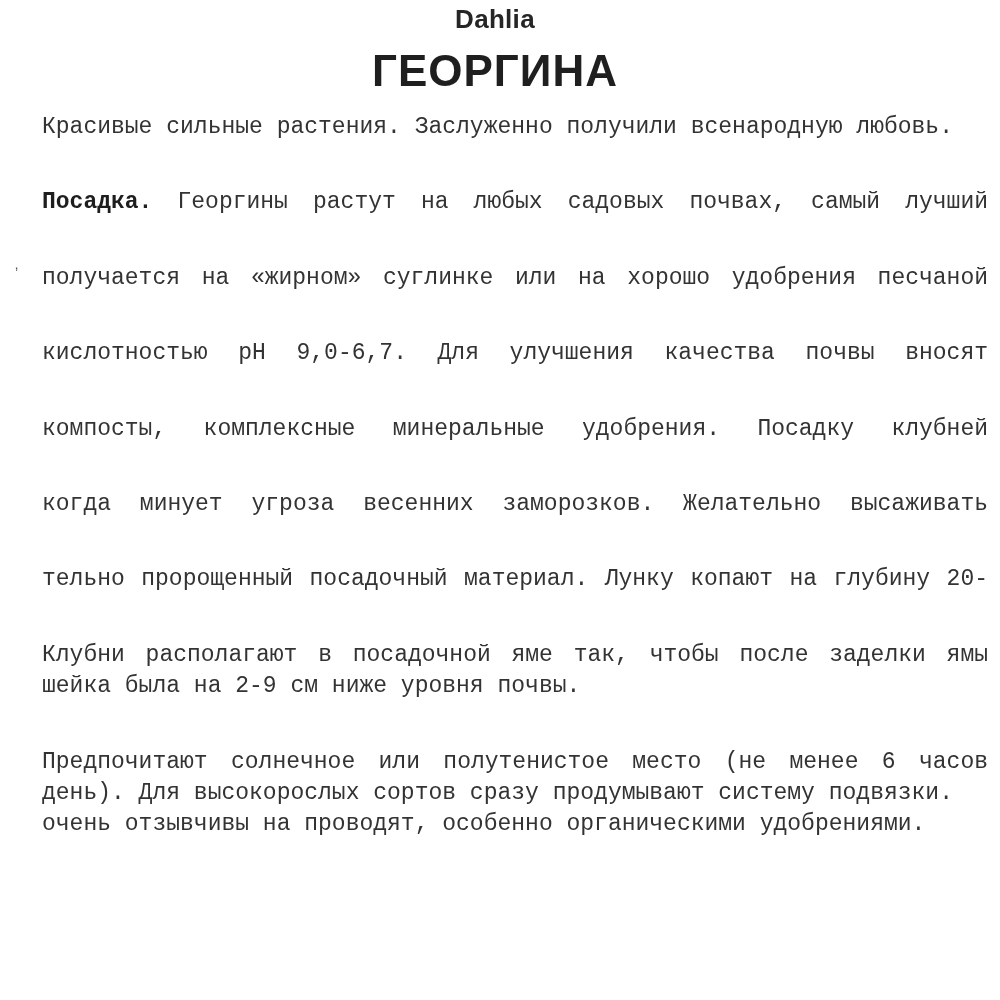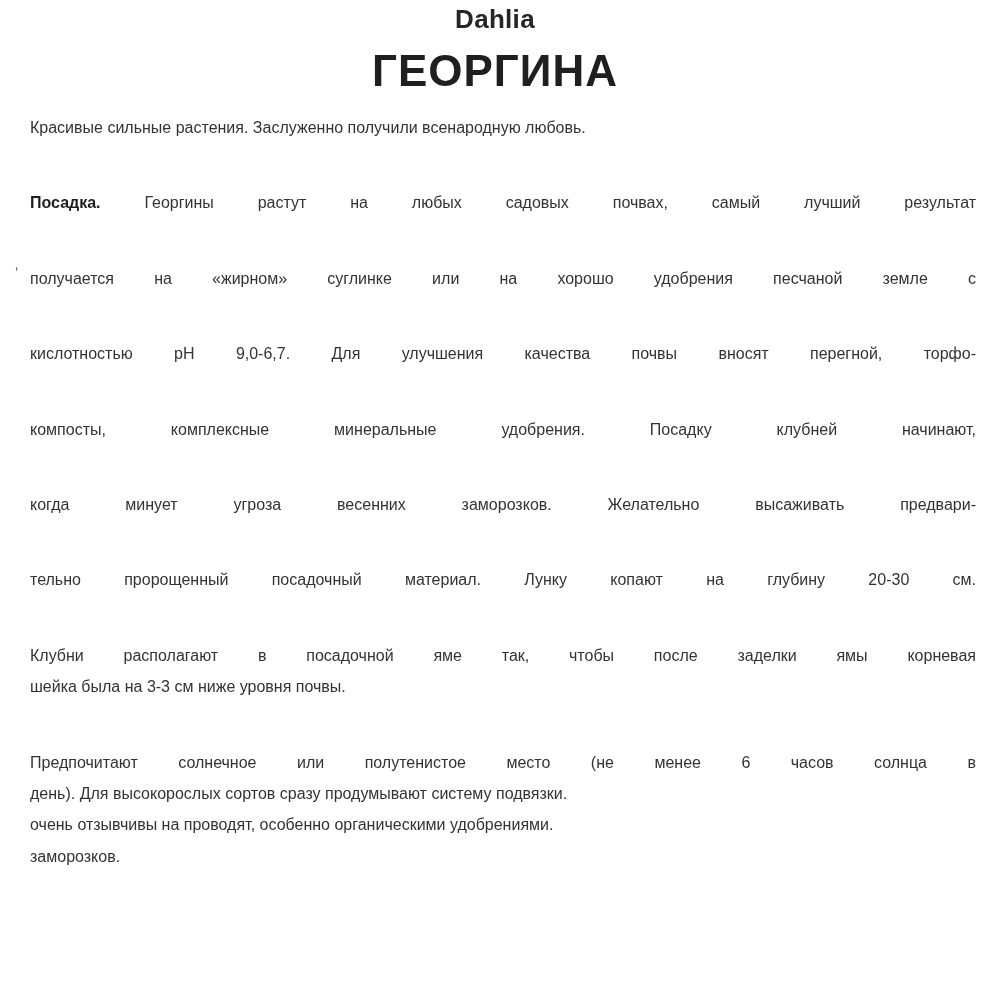--- a/index.html
+++ b/index.html
@@ -37,25 +37,26 @@
       text-align: center;
       font-size: 44px;
       font-weight: bold;
       color: #1f1f1f;
       letter-spacing: 1px;
     }
     .title span { position: relative; left: -5px; }
     .body-text {
       position: absolute;
       top: 112px;
-      left: 30px;
+      left: 42px;
       width: 946px;
-      font-size: 16px;
+      font-size: 23px;
       line-height: 31.4px;
       color: #333333;
+      font-family: Liberation Mono, monospace;
     }
     .line {
       display: block;
       white-space: nowrap;
     }
     .line.justify {
       text-align: justify;
       text-align-last: justify;
       white-space: normal;
       height: 31.4px;
@@ -85,21 +86,20 @@
 <div class="body-text">
   <span class="line">Красивые сильные растения. Заслуженно получили всенародную любовь.</span>
 
   <span class="line justify"><span class="bold">Посадка.</span><span> Георгины растут на любых садовых почвах, самый лучший результат</span></span>
   <span class="line justify">получается на «жирном» суглинке или на хорошо удобрения песчаной земле с</span>
   <span class="line justify">кислотностью рН 9,0-6,7. Для улучшения качества почвы вносят перегной, торфо-</span>
   <span class="line justify">компосты, комплексные минеральные удобрения. Посадку клубней начинают,</span>
   <span class="line justify">когда минует угроза весенних заморозков. Желательно высаживать предвари-</span>
   <span class="line justify">тельно пророщенный посадочный материал. Лунку копают на глубину 20-30 см.</span>
   <span class="line justify">Клубни располагают в посадочной яме так, чтобы после заделки ямы корневая</span>
-  <span class="line">шейка была на 3-3 см ниже уровня почвы.</span>
+  <span class="line">шейка была на 2-9 см ниже уровня почвы.</span>
 
   <span class="line justify">Предпочитают солнечное или полутенистое место (не менее 6 часов солнца в</span>
   <span class="line">день). Для высокорослых сортов сразу продумывают систему подвязки.</span>
 
   <span class="line">очень отзывчивы на проводят, особенно органическими удобрениями.</span>
 
-  <span class="line">заморозков.</span>
 </div>
 
 </body></html>

